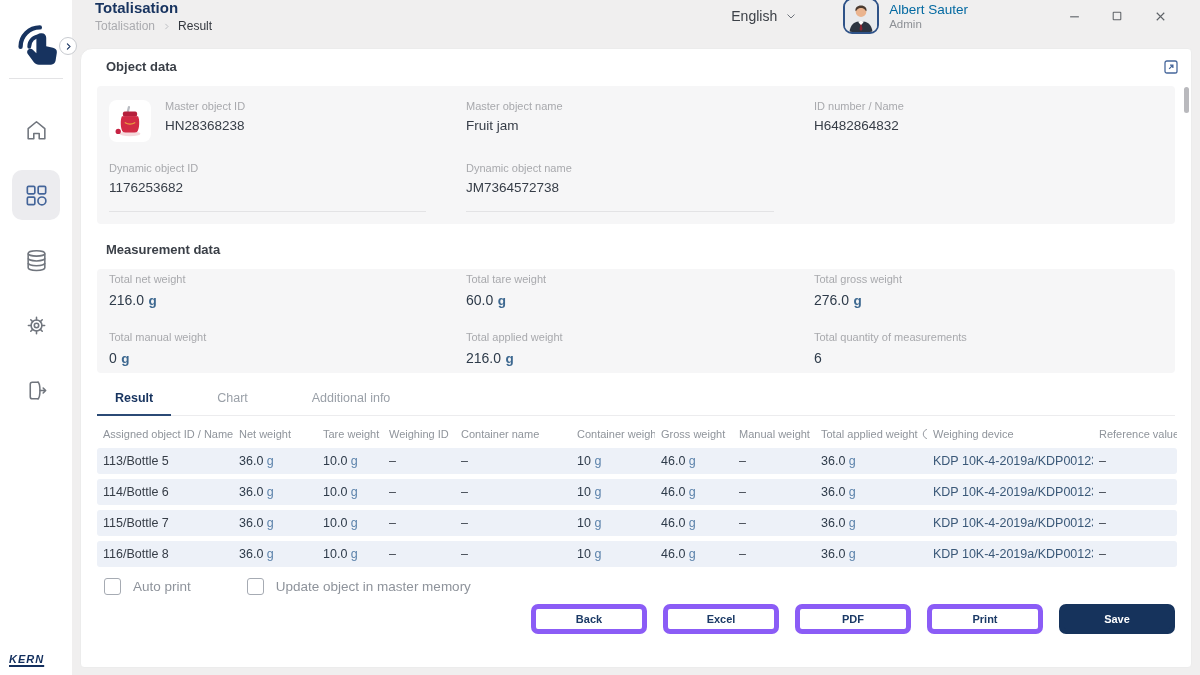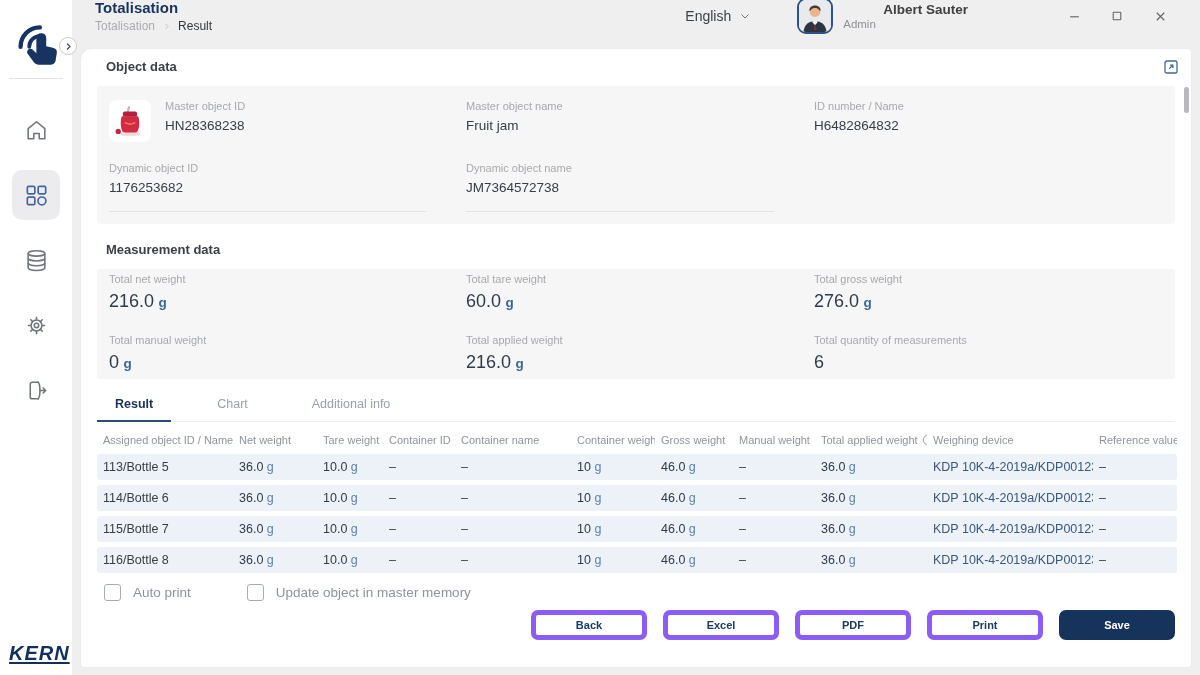--- a/index.html
+++ b/index.html
@@ -7,37 +7,37 @@
   body { font-family:"Liberation Sans", sans-serif; background:#f0efef; position:relative; overflow:hidden; }
 
   
   .sidebar { position:absolute; left:0; top:0; width:72px; height:675px; background:#fff; z-index:2; }
   .app-logo { width:54px; height:54px; margin:12px auto 0; display:flex; align-items:center; justify-content:center; }
   .side-divider { width:54px; height:1px; background:#e3e3e5; margin:12px auto 0; }
   .side-nav { margin-top:26px; display:flex; flex-direction:column; align-items:center; }
   .side-item { width:48px; height:50px; margin-bottom:15px; display:flex; align-items:center; justify-content:center; border-radius:10px; cursor:pointer; }
   .side-item.active { background:#ececef; }
   .side-item svg { width:25px; height:25px; }
-  .kern-logo { position:absolute; left:9px; bottom:10px; font-size:20px; font-weight:800; font-style:italic; color:#132f5e; letter-spacing:1px; text-decoration:underline; text-decoration-thickness:2px; text-underline-offset:2px; }
+  .kern-logo { position:absolute; left:9px; bottom:10px; font-size:11px; font-weight:800; font-style:italic; color:#132f5e; letter-spacing:1px; text-decoration:underline; text-decoration-thickness:2px; text-underline-offset:2px; }
   .sidebar-expand { position:absolute; left:59px; top:37px; width:18px; height:18px; border-radius:50%; background:#fff; border:1px solid #c8cbd0; z-index:5; display:flex; align-items:center; justify-content:center; cursor:pointer; }
 
   
   .topbar { position:absolute; left:72px; top:0; width:1128px; height:32px; display:flex; align-items:center; padding:0 32px 0 23px; }
   .titles { display:flex; flex-direction:column; gap:3px; }
   .page-title { font-size:15px; font-weight:700; color:#17335f; }
   .breadcrumb { display:flex; align-items:center; gap:7px; font-size:12px; }
   .breadcrumb .parent { color:#aaabaf; }
   .breadcrumb .current { color:#33373e; font-weight:500; }
   .top-right { margin-left:auto; display:flex; align-items:center; }
   .lang { display:flex; align-items:center; gap:8px; font-size:14px; color:#3c4047; margin-right:46px; cursor:pointer; }
   .user { display:flex; align-items:center; gap:10px; margin-right:98px; cursor:pointer; }
   .avatar { width:36px; height:36px; border-radius:9px; border:2px solid #2e5288; overflow:hidden; background:#fff; }
   .avatar svg { display:block; }
   .user-text { display:flex; flex-direction:column; gap:1px; }
-  .user-name { font-size:13.5px; font-weight:700; color:#404040;margin-left:40px; }
+  .user-name { font-size:13.5px; font-weight:400; color:#0369a1; }
   .user-role { font-size:11.5px; color:#8e9196; }
   .win-controls { display:flex; align-items:center; gap:27px; }
   .win-btn { width:16px; height:16px; display:flex; align-items:center; justify-content:center; cursor:pointer; }
 
   
   .content { position:absolute; left:80px; top:48px; width:1112px; height:620px; background:#fff; border:1px solid #ececec; border-radius:12px 4px 4px 4px; overflow:hidden; z-index:1; }
   .expand-btn { position:absolute; top:9px; right:11px; width:18px; height:18px; cursor:pointer; }
   .scroll-thumb { position:absolute; right:2px; top:38px; width:5px; height:26px; border-radius:3px; background:#b9b9bd; }
 
   .section-title { font-size:13px; font-weight:700; color:#3a3f47; margin:10px 25px 0; }
@@ -45,21 +45,21 @@
   .data-card { background:#f6f6f7; border-radius:4px; margin:12px 16px 0; padding:10px 12px 12px; }
   .grid3 { display:grid; grid-template-columns:357px 348px 1fr; }
   .obj-grid { row-gap:16px; }
   .f-label { font-size:11px; color:#a8a9ad; margin-bottom:6px; }
   .f-value { font-size:13.5px; color:#363d47; }
   .with-img { display:flex; gap:14px; align-items:flex-start; }
   .product-img { width:42px; height:42px; border-radius:8px; background:#fff; flex:0 0 auto; display:flex; align-items:center; justify-content:center; }
   .obj-cell { padding-top:4px; }
   .obj-cell.underlined { border-bottom:1px solid #e3e3e5; padding-bottom:16px; margin-right:40px; }
   .meas-grid { row-gap:22px; padding-top:4px; padding-bottom:6px; }
-  .meas-num { font-size:18px; color:#2e3b4a; font-weight:500; }
+  .meas-num { font-size:14px; color:#2e3b4a; font-weight:500; }
   .meas-unit { font-size:13.5px; color:#3d6890; font-weight:600; }
 
   
   .tabs { display:flex; gap:28px; margin:14px 16px 0; border-bottom:1px solid #ececee; }
   .tab { padding:4px 18px 9px; font-size:12.5px; color:#9aa0a8; font-weight:500; cursor:pointer; border-bottom:2px solid transparent; margin-bottom:-1px; }
   .tab.active { color:#17335f; font-weight:700; border-bottom-color:#2b4a75; }
 
   
   .table { margin:12px 16px 0; width:1080px; overflow:hidden; }
   .thead, .trow { display:grid; grid-template-columns:136px 84px 66px 72px 116px 84px 78px 82px 112px 166px auto; align-items:center; }
@@ -277,21 +277,21 @@
         <div class="hcell">
           <span>Assigned object ID / Name</span>
         </div>
         <div class="hcell">
           <span>Net weight</span>
         </div>
         <div class="hcell">
           <span>Tare weight</span>
         </div>
         <div class="hcell">
-          <span>Container ID</span>
+          <span>Weighing ID</span>
         </div>
         <div class="hcell">
           <span>Container name</span>
         </div>
         <div class="hcell">
           <span>Container weight</span>
         </div>
         <div class="hcell">
           <span>Gross weight</span>
         </div>

